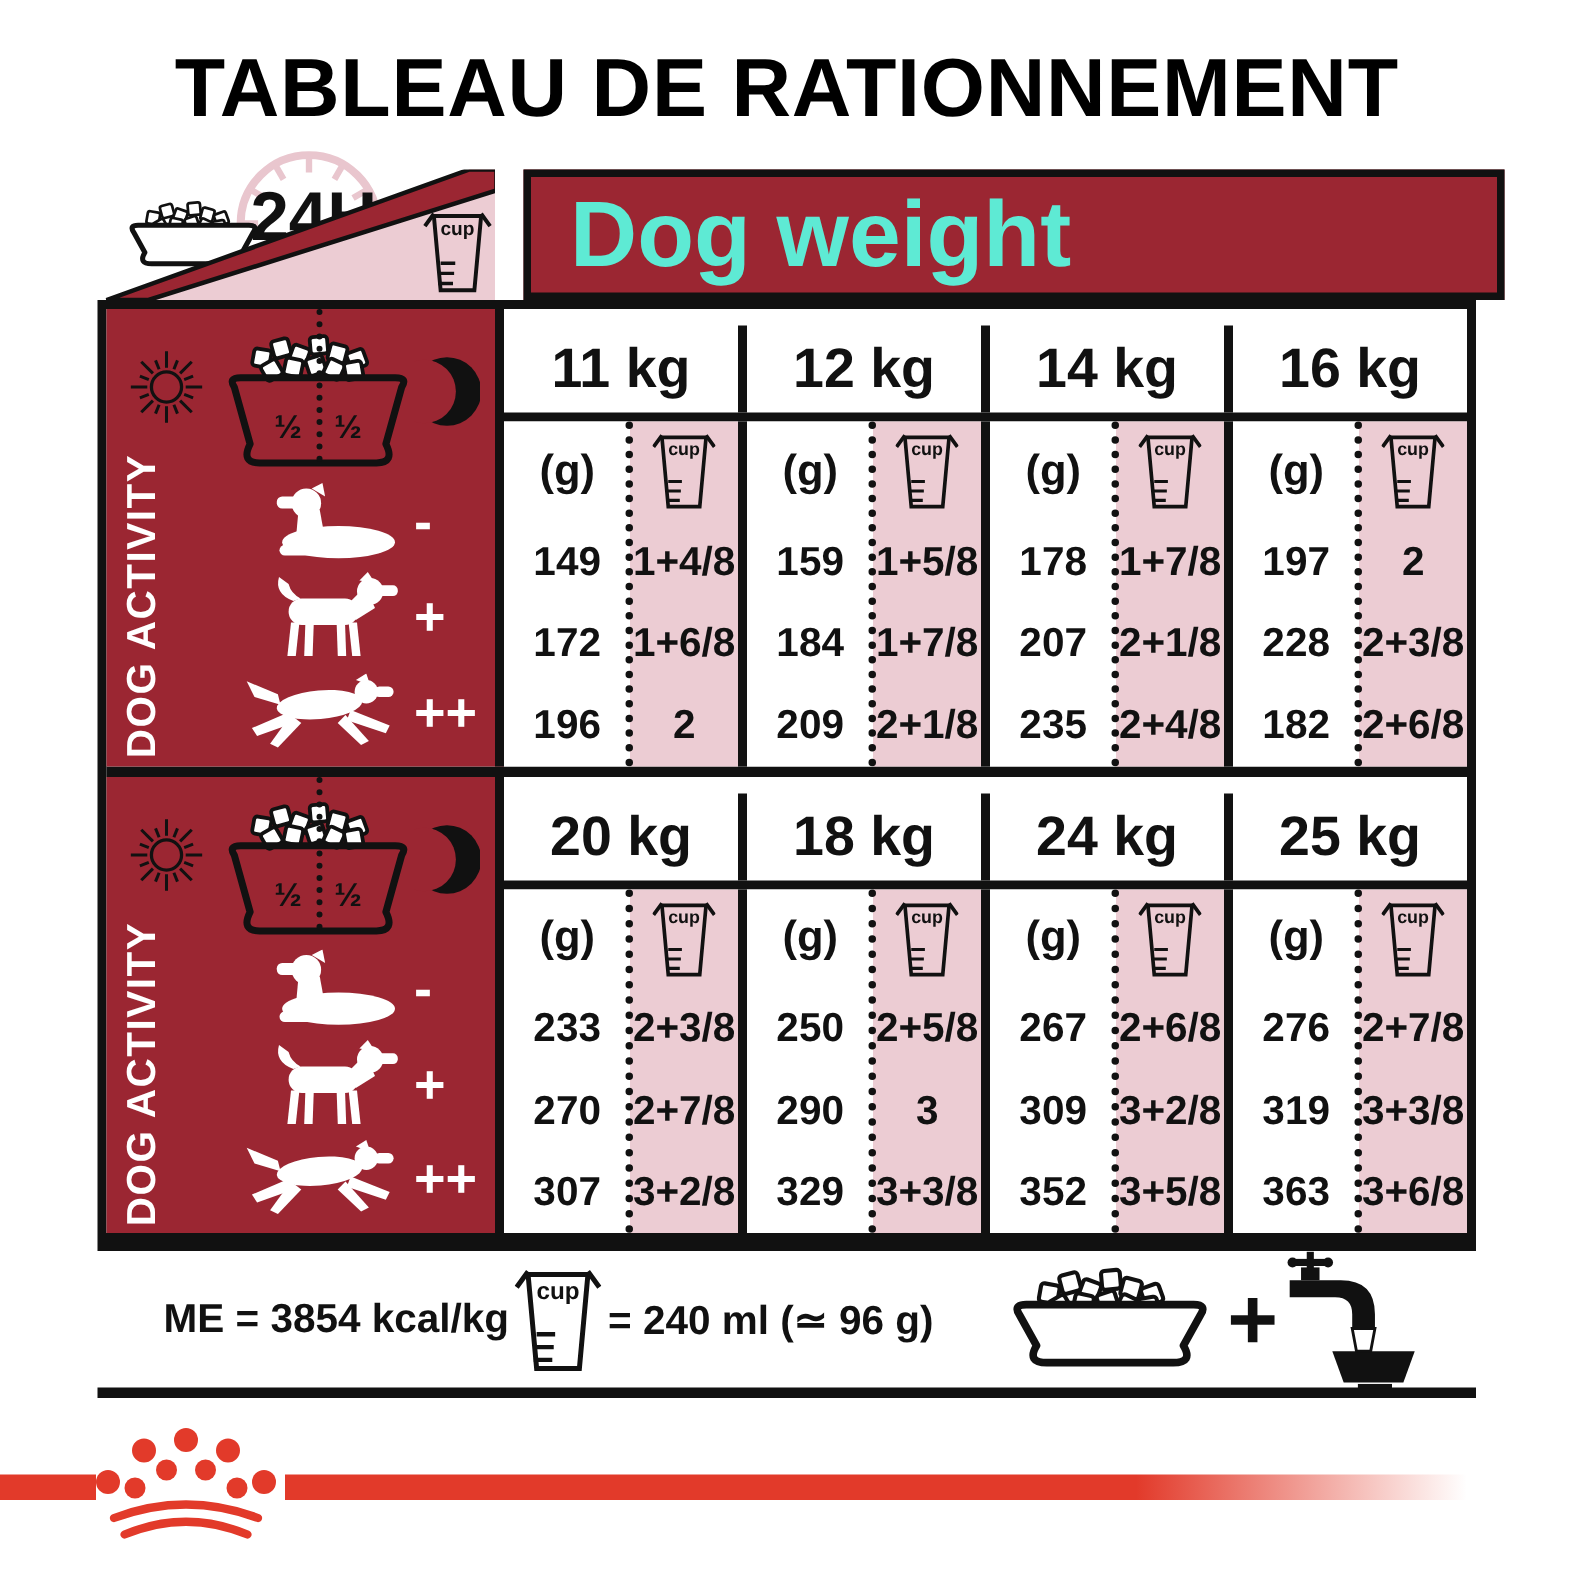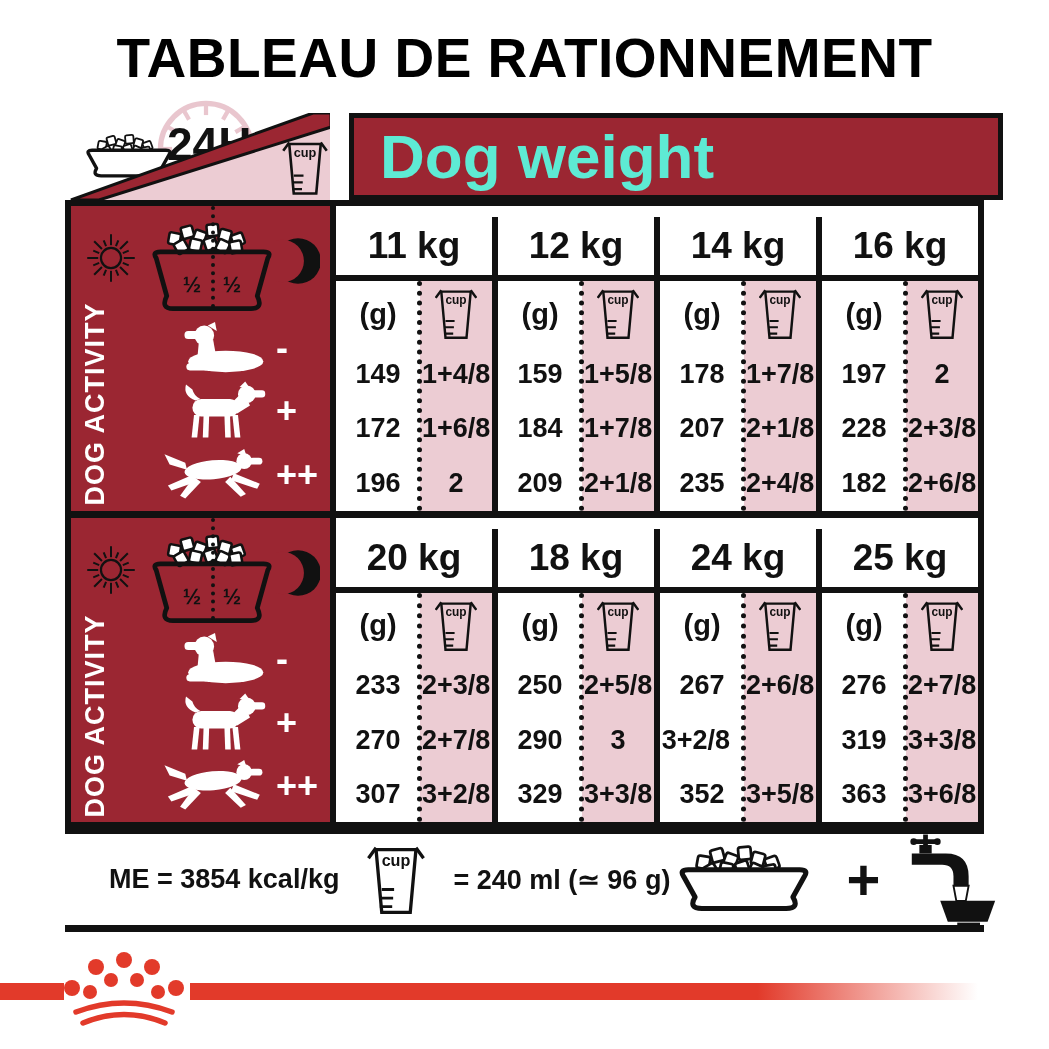--- a/index.html
+++ b/index.html
@@ -53,21 +53,21 @@
             font-size:27px;letter-spacing:1px;writing-mode:vertical-rl;transform:rotate(180deg);
             display:flex;align-items:center;justify-content:center;white-space:nowrap;}
   .dogs{position:absolute;left:62px;top:110px;right:4px;bottom:4px;display:flex;flex-direction:column;}
   .dogrow{flex:1;display:flex;align-items:center;justify-content:flex-end;gap:10px;padding-right:2px;}
   .marker{width:48px;font-size:36px;font-weight:bold;color:#fff;line-height:1;}
 
   
   .footer{position:absolute;left:65px;top:828px;width:919px;height:104px;border-top:6px solid #111;
           border-bottom:7px solid #111;box-sizing:border-box;background:#fff;display:flex;
           align-items:center;justify-content:space-between;padding:0 38px 0 44px;}
-  .fgroup{display:flex;align-items:center;gap:28px;}
+  .fgroup{display:flex;align-items:center;gap:4px;}
   .ftext{font-size:27px;font-weight:bold;white-space:nowrap;}
   .fcup{width:58px;height:76px;}
   .fbowl{width:148px;height:84px;}
   .fplus{font-size:58px;font-weight:bold;line-height:1;}
   .ftap{width:90px;height:92px;}
 
   
   .stripe-l{position:absolute;left:0;top:983px;width:64px;height:17px;background:#E23A2A;}
   .stripe-r{position:absolute;left:190px;top:983px;width:788px;height:17px;
             background:linear-gradient(90deg,#E23A2A 72%,rgba(226,58,42,0) 100%);}
@@ -497,20 +497,21 @@
                     <text x="30" y="25" text-anchor="middle" font-size="17" font-weight="bold" fill="#111">cup</text>
                     <path d="M15 50 h13 M14 59 h13 M13 68 h13" stroke="#111" stroke-width="3"></path>
                   </svg>
                 </div>
               </div>
             <div class="dr">
                 <div class="lh val">267</div>
                 <div class="rh val">2+6/8</div>
               </div>
             <div class="dr">
+                <div class="lh val">309</div>
                 <div class="rh val">3+2/8</div>
               </div>
             <div class="dr">
                 <div class="lh val">352</div>
                 <div class="rh val">3+5/8</div>
               </div>
           </div>
           <div class="ccol">
             <div class="dotv"></div>
             <div class="urow">

